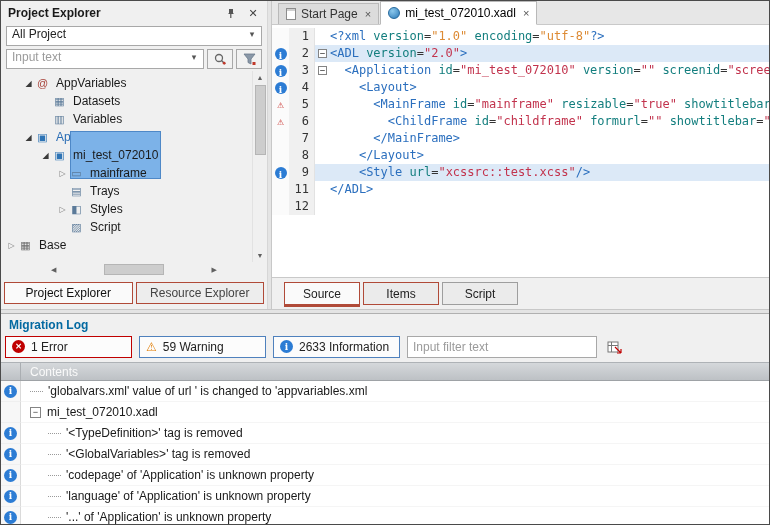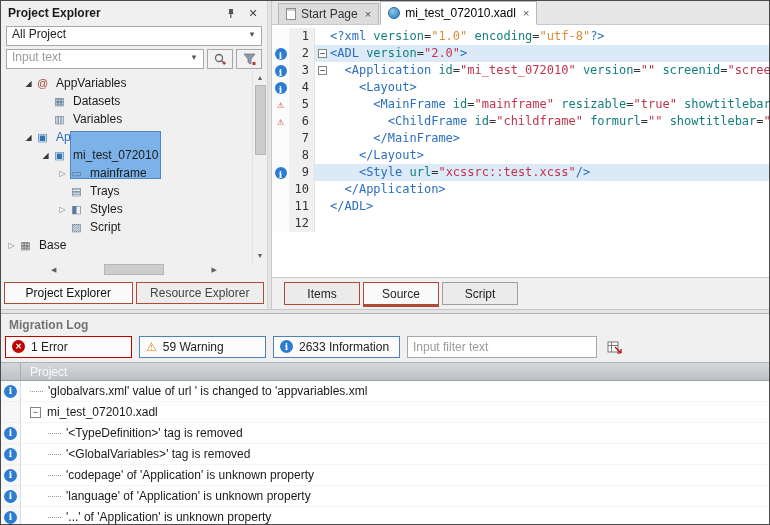--- a/index.html
+++ b/index.html
@@ -63,21 +63,21 @@
   .tok-tag { color:#2b6fbe; } .tok-attr { color:#137e7e; } .tok-str { color:#c2334d; } .tok-str1 { color:#dd8a33; } .tok-plain { color:#333; }
   .editor-bottom-tabs { height:32px; border-top:1px solid #c9c9c9; background:#f0f0f0; display:flex; gap:3px; padding:4px 0 0 12px; }
   .btab { width:76px; height:23px; display:grid; place-items:center; font-size:12px; background:#ebebeb; border:1px solid #9e9e9e; color:#222; }
   .btab.accent { border-color:var(--accent); }
   .btab.active { background:#fafafa; border-color:var(--accent); box-shadow:0 2px 0 var(--accent); }
 
   .hsplitter { height:5px; background:#e4e4e4; border-top:1px solid #c8c8c8; border-bottom:1px solid #b0b0b0; }
 
   
   .log-panel { flex:1; min-height:0; display:flex; flex-direction:column; background:#fff; }
-  .log-title { height:21px; background:#f0f0f0; font-weight:bold; font-size:12px; display:flex; align-items:center; padding:0 8px; color:#737373; }
+  .log-title { height:21px; background:#f0f0f0; font-weight:bold; font-size:12px; display:flex; align-items:center; padding:0 8px; color:#0369a1; }
   .log-toolbar { height:27px; background:#f0f0f0; display:flex; align-items:center; gap:7px; padding:0 5px 4px 4px; }
   .filter-btn { width:127px; height:22px; display:flex; align-items:center; gap:6px; background:#fcfcfc; font-size:12px; padding:0 6px; color:#222; font-family:inherit; }
   .filter-btn.error { border:1px solid var(--error); }
   .filter-btn.warning, .filter-btn.info { border:1px solid #4f81bd; }
   .mini-info { width:13px; height:13px; border-radius:50%; background:var(--info); color:#fff; font-size:9px; font-weight:bold; display:grid; place-items:center; font-family:"DejaVu Serif",serif; flex:0 0 auto; }
   .mini-warn { color:var(--warn); font-size:12px; line-height:1; }
   .mini-warn.red { color:#c9302c; font-size:11px; }
   .mini-error { width:13px; height:13px; border-radius:50%; background:var(--error); color:#fff; font-size:8px; font-weight:bold; display:grid; place-items:center; flex:0 0 auto; }
   .log-input { width:190px; height:22px; border:1px solid #a8a8a8; font-family:inherit; font-size:12px; padding:0 5px; background:#fff; color:#222; outline:none; }
   .log-input::placeholder { color:#9b9b9b; }
@@ -289,40 +289,34 @@
           <div class="code-line hl">
             <span class="gi">
               <span class="mini-info" style="width: 12px; height: 12px;">i</span>
             </span>
             <span class="gn">9</span>
             <span class="gf"></span>
             <span class="ct"><span class="tok-plain">    </span><span class="tok-tag">&lt;Style </span><span class="tok-attr">url</span><span class="tok-plain">=</span><span class="tok-str">"xcssrc::test.xcss"</span><span class="tok-tag">/&gt;</span></span>
           </div>
           <div class="code-line">
             <span class="gi"></span>
-            <span class="gn">10</span>
-            <span class="gf"></span>
-            <span class="ct"><span class="tok-plain">  </span><span class="tok-tag">&lt;/Application&gt;</span></span>
-          </div>
-          <div class="code-line">
-            <span class="gi"></span>
             <span class="gn">11</span>
             <span class="gf"></span>
             <span class="ct"><span class="tok-tag">&lt;/ADL&gt;</span></span>
           </div>
           <div class="code-line">
             <span class="gi"></span>
             <span class="gn">12</span>
             <span class="gf"></span>
             <span class="ct"></span>
           </div>
         </div>
       <div class="editor-bottom-tabs" id="editor-bottom-tabs">
+          <div class="btab active">Source</div>
           <div class="btab accent">Items</div>
-          <div class="btab active">Source</div>
           <div class="btab">Script</div>
         </div>
     </div>
   </div>
 
   <div class="hsplitter"></div>
 
   <div class="log-panel">
     <div class="log-title">Migration Log</div>
     <div class="log-toolbar">
@@ -345,21 +339,21 @@
         <svg width="16" height="16">
             <rect x="1" y="3" width="10" height="10" fill="#fff" stroke="#777"></rect>
             <line x1="1" y1="6.5" x2="11" y2="6.5" stroke="#777"></line>
             <line x1="4.5" y1="3" x2="4.5" y2="13" stroke="#777"></line>
             <path d="M8 8 L14 14 M14 14 v-4 M14 14 h-4" stroke="#c00000" fill="none" stroke-width="1.2"></path>
           </svg>
       </button>
     </div>
     <div class="log-header">
       <div class="log-header-gutter"></div>
-      <div class="log-header-cell">Project</div>
+      <div class="log-header-cell">Contents</div>
     </div>
     <div class="log-rows" id="log-rows">
         <div class="log-row">
           <div class="row-gutter">
             <span class="mini-info">i</span>
           </div>
           <div class="row-content">
             <span class="hconn"></span>
             <span class="row-text">'globalvars.xml' value of url ' is changed to 'appvariables.xml</span>
           </div>

